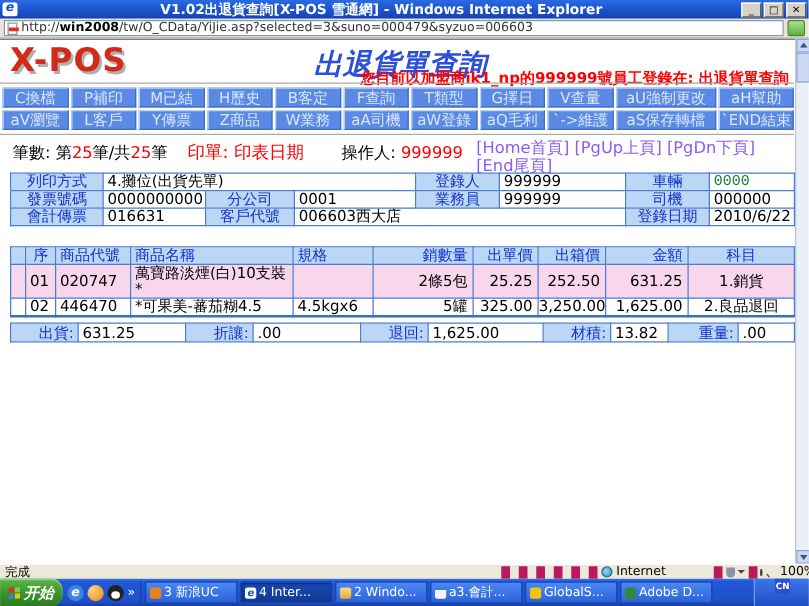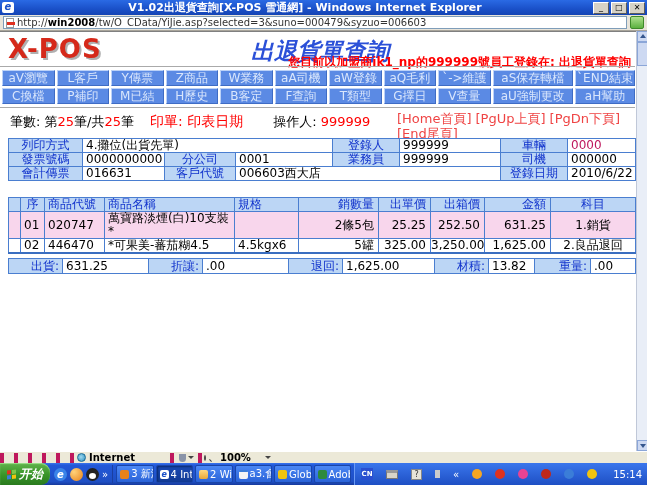--- a/index.html
+++ b/index.html
@@ -45,32 +45,32 @@
     text-align:center; border:1px solid; border-color:#bcd2f8 #3f6cc4 #3f6cc4 #bcd2f8; white-space:nowrap; overflow:hidden; cursor:pointer; }
   .tbtn.wide { flex:1.55; }
   .tbtn.med  { flex:1.15; }
 
   
   .pager { position:absolute; left:10px; top:79px; width:627px; }
   .pager-left { position:absolute; left:0; top:2px; font-size:13px; color:#000; white-space:nowrap; }
   .red { color:#f00; }
   .print-note { font-size:14px; color:#f00; margin-left:16px; }
   .operator { margin-left:30px; }
-  .pager-nav { position:absolute; right:0; top:0; width:240px; font-size:13px; color:#ef4444; line-height:15px; }
+  .pager-nav { position:absolute; right:16px; top:0; width:240px; font-size:13px; color:#8b5cf6; line-height:15px; }
   .pager-nav span { margin-right:4px; cursor:pointer; }
 
   
   table { border-collapse:collapse; table-layout:fixed; }
   .form { position:absolute; left:8px; top:106px; width:627px; }
   .form td { border:1px solid #4a7ed0; height:14px; font-size:12px; line-height:13px;
     overflow:hidden; white-space:nowrap; vertical-align:middle; }
   .fl { background:#bcd6f5; color:#1133cc; text-align:center; }
   .fv { background:#fff; color:#000; padding-left:3px;margin-left:39px; }
   .small { font-size:10px; }
-  .dim { color:#be185d; }
+  .dim { color:#15803d;font-family:Liberation Mono, monospace; }
 
   
   .items { position:absolute; left:8px; top:165px; width:627px; border-bottom:2px solid #3a6ec0; }
   .items td, .items th { border:1px solid #4a7ed0; font-size:12px; line-height:13px; overflow:hidden; white-space:nowrap; vertical-align:middle; font-weight:normal; }
   .items th { background:#bcd6f5; color:#1133cc; height:14px; }
   .items td { height:14px; }
   .hl td { background:#f8d6ec; }
   .l { text-align:left; padding-left:3px; }
   .r { text-align:right; padding-right:4px; }
   .c { text-align:center; }
@@ -86,21 +86,21 @@
   .sb-btn { position:absolute; left:0; width:11px; height:11px; background:#cdd9f2; border:1px solid #8ba6d8; }
   .sb-up { top:0; } .sb-down { bottom:0; }
   .tri-up { width:0; height:0; border-left:3px solid transparent; border-right:3px solid transparent; border-bottom:4px solid #35568e; margin:2px auto 0; }
   .tri-down { width:0; height:0; border-left:3px solid transparent; border-right:3px solid transparent; border-top:4px solid #35568e; margin:3px auto 0; }
   .sb-thumb { position:absolute; left:0; top:11px; width:11px; height:24px; background:#cdd9f2; border:1px solid #8ba6d8; }
 
   
   .statusbar { position:absolute; left:0; top:451px; width:647px; height:12px; background:#ece9d8;
     border-top:1px solid #fff; display:flex; align-items:center; font-size:10px; color:#000; }
   .st-done { flex:1; padding-left:4px; }
-  .st-pane { height:10px; border-left:4px solid #be185d;font-weight:bold; }
+  .st-pane { height:10px; border-left:7px solid #be185d; }
   .st-sm { width:14px; }
   .st-internet { width:100px; display:flex; align-items:center; gap:3px; padding-left:3px; }
   .globe { width:9px; height:9px; border-radius:50%; background:radial-gradient(circle at 3px 3px,#9fd8ef,#2a8fc0); border:1px solid #1a6a96; }
   .st-shield { width:28px; display:flex; align-items:center; justify-content:center; gap:2px; }
   .shield-ico { width:7px; height:8px; background:#8a94a8; border-radius:0 0 4px 4px; }
   .st-zoom { width:48px; display:flex; align-items:center; gap:14px; padding-left:2px; }
   .mag-ico { width:6px; height:6px; border:1px solid #444; border-radius:50%; position:relative; }
   .mag-ico::after { content:""; position:absolute; left:4px; top:4px; width:3px; height:1px; background:#444; transform:rotate(45deg); }
   .dd-arrow { width:0; height:0; border-left:3px solid transparent; border-right:3px solid transparent; border-top:3px solid #444; }
 
@@ -125,21 +125,21 @@
   .task { height:18px; flex:1; max-width:74px; background:linear-gradient(180deg,#4b87f4,#2a63d8);
     border:1px solid #1a45a8; border-radius:2px; color:#fff; font-size:10px;
     display:flex; align-items:center; gap:2px; padding:0 3px; white-space:nowrap; overflow:hidden; cursor:pointer; }
   .task.active { background:linear-gradient(180deg,#1a49b4,#123a94); box-shadow:inset 1px 1px 2px #0a2a70; }
   .t-ico { width:9px; height:9px; flex:none; border-radius:2px; }
   .t-uc { background:#e8821a; } .t-ie { background:#fff; color:#1a50c8; font-size:8px; line-height:9px; text-align:center; font-weight:bold; font-style:italic; }
   .t-folder { background:linear-gradient(180deg,#ffd981,#e8a83a); }
   .t-doc { background:#f4f4f4; border-top:2px solid #3b7dd8; }
   .t-gs { background:#f1c40f; } .t-adobe { background:#2e8a3c; }
   .tray { height:22px; display:flex; align-items:center; gap:13px; padding:0 5px 0 6px;
-    border-left:1px solid #6a9af4; background:linear-gradient(180deg,#3a76ec,#1e4fc4); }
+    border-left:1px solid #6a9af4; background:linear-gradient(180deg,#3a76ec,#1e4fc4);flex-direction:column; }
   .tr-cn { width:12px; height:12px; background:#2a4fd0; color:#fff; font-size:7px; font-weight:bold; line-height:12px; text-align:center; cursor:pointer; }
   .tr-printer { width:12px; height:9px; background:#d8d4c8; border:1px solid #777; border-top:3px solid #999; cursor:pointer; }
   .tr-help { width:11px; height:11px; background:#e8e4d8; border:1px solid #888; color:#333; font-size:8px; line-height:10px; text-align:center; cursor:pointer; }
   .tr-mini { width:5px; height:8px; background:#ccc; cursor:pointer; }
   .tr-more { color:#fff; font-size:10px; cursor:pointer; }
   .dot { width:10px; height:10px; border-radius:50%; cursor:pointer; }
   .d1{background:#f5a623;} .d2{background:#e0321e;} .d3{background:#e84393;} .d4{background:#c0281a;} .d5{background:#3b7dd8;} .d6{background:#f1c40f;}
   .clock { color:#fff; font-size:10px; margin-left:3px; }
 </style>
 </head>
@@ -164,45 +164,45 @@
 </div>
 
 <div class="page">
 
   <div class="logo">X-POS</div>
   <div class="page-title">出退貨單查詢</div>
   <div class="login-msg">您目前以加盟商ik1_np的999999號員工登錄在: 出退貨單查詢</div>
   <div class="hr1"></div>
 
   <div class="toolbar">
+    <div class="tool-row">
+      <span class="tbtn">C換檔</span>
+      <span class="tbtn">P補印</span>
+      <span class="tbtn">M已結</span>
+      <span class="tbtn">H歷史</span>
+      <span class="tbtn">B客定</span>
+      <span class="tbtn">F查詢</span>
+      <span class="tbtn">T類型</span>
+      <span class="tbtn">G擇日</span>
+      <span class="tbtn">V查量</span>
+      <span class="tbtn wide">aU強制更改</span>
+      <span class="tbtn med">aH幫助</span>
+    </div>
     <div class="tool-row">
       <span class="tbtn">aV瀏覽</span>
       <span class="tbtn">L客戶</span>
       <span class="tbtn">Y傳票</span>
       <span class="tbtn">Z商品</span>
       <span class="tbtn">W業務</span>
       <span class="tbtn">aA司機</span>
       <span class="tbtn">aW登錄</span>
       <span class="tbtn">aQ毛利</span>
       <span class="tbtn">`-&gt;維護</span>
       <span class="tbtn wide">aS保存轉檔</span>
       <span class="tbtn med">`END結束</span>
-    </div>
-    <div class="tool-row">
-      <span class="tbtn">C換檔</span>
-      <span class="tbtn">P補印</span>
-      <span class="tbtn">M已結</span>
-      <span class="tbtn">H歷史</span>
-      <span class="tbtn">B客定</span>
-      <span class="tbtn">F查詢</span>
-      <span class="tbtn">T類型</span>
-      <span class="tbtn">G擇日</span>
-      <span class="tbtn">V查量</span>
-      <span class="tbtn wide">aU強制更改</span>
-      <span class="tbtn med">aH幫助</span>
     </div>
   </div>
   <div class="hr2"></div>
 
   <div class="pager">
     <div class="pager-left">
       <span>筆數: 第</span><span class="red">25</span><span>筆/共</span><span class="red">25</span><span>筆</span><span class="print-note">印單: 印表日期</span><span class="operator">操作人:</span> <span class="red">999999</span>
     </div>
     <div class="pager-nav">
       <span>[Home首頁]</span><span>[PgUp上頁]</span><span>[PgDn下頁]</span><span>[End尾頁]</span>
@@ -340,20 +340,21 @@
   <div class="sb-btn sb-up">
       <div class="tri-up"></div>
     </div>
   <div class="sb-thumb"></div>
   <div class="sb-btn sb-down">
       <div class="tri-down"></div>
     </div>
 </div>
 
 <div class="statusbar">
+  <span class="st-done">完成</span>
   <span class="st-pane st-sm"></span>
   <span class="st-pane st-sm"></span>
   <span class="st-pane st-sm"></span>
   <span class="st-pane st-sm"></span>
   <span class="st-pane st-sm"></span>
   <span class="st-pane st-internet">
     <span class="globe"></span>
     <span>Internet</span>
   </span>
   <span class="st-pane st-shield">

